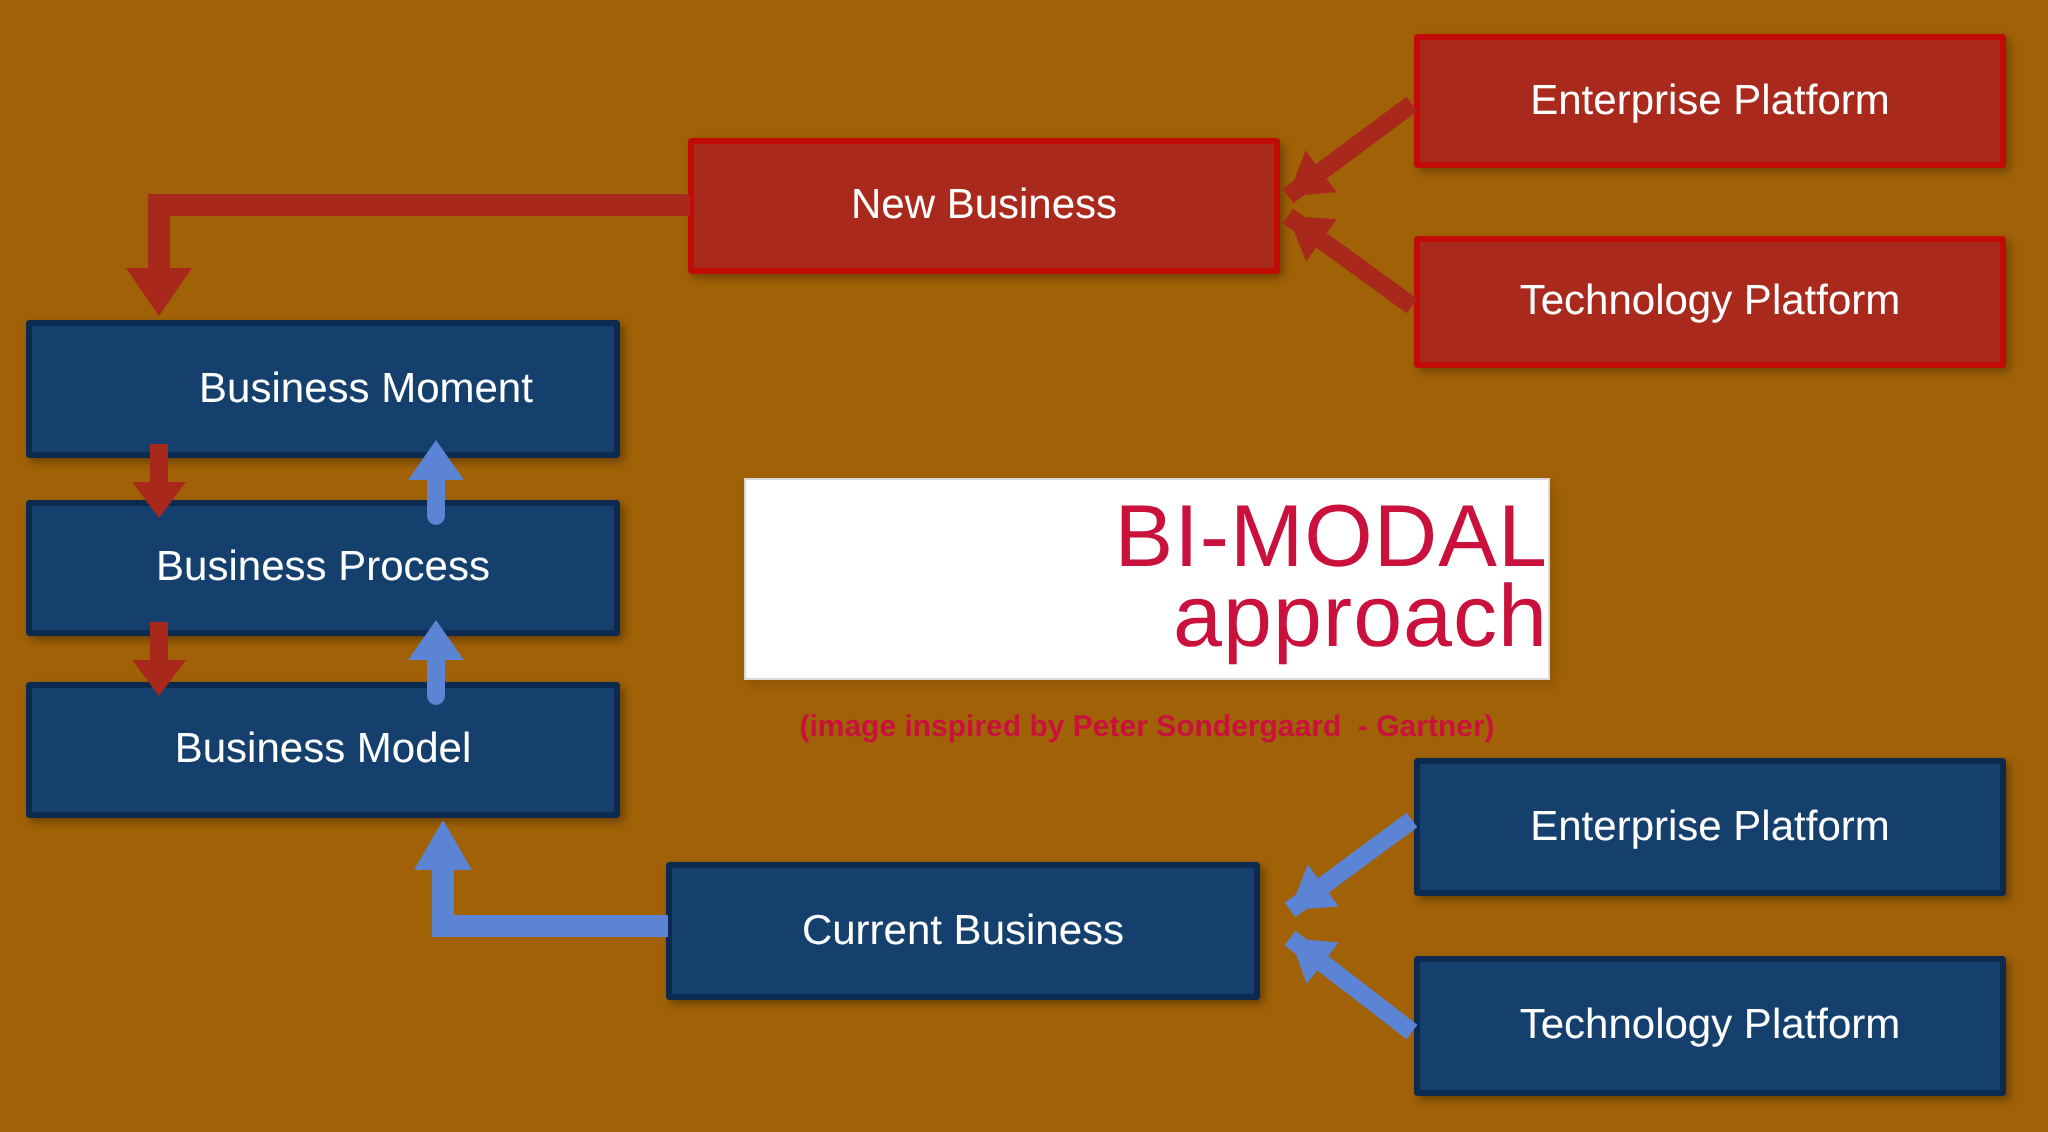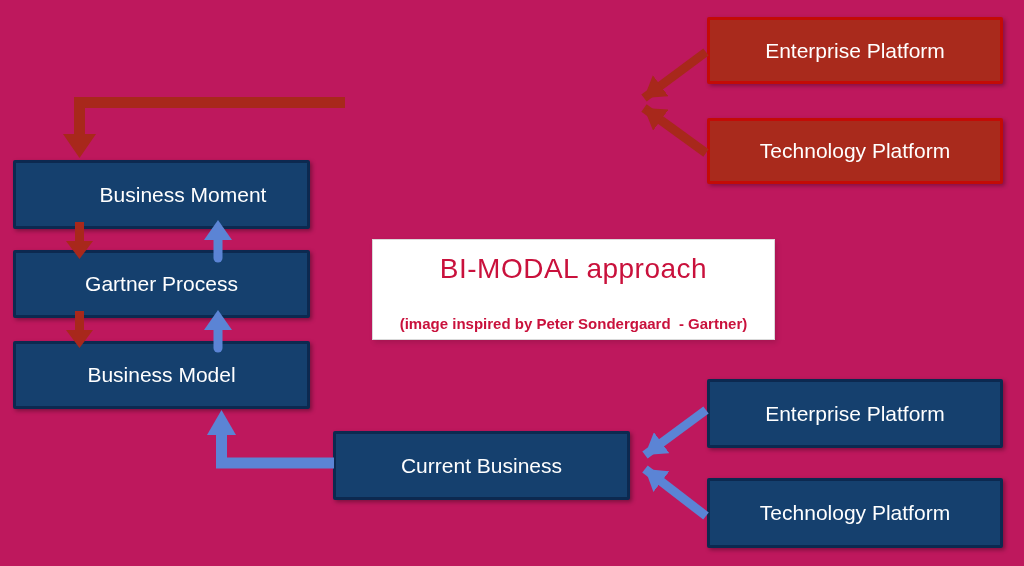--- a/index.html
+++ b/index.html
@@ -5,21 +5,21 @@
   html, body {
     margin: 0;
     padding: 0;
     background: #ffffff;
     font-family: "Liberation Sans", sans-serif;
   }
   #canvas {
     position: relative;
     width: 1024px;
     height: 566px;
-    background: #be185d;
+    background: #a16207;
     overflow: hidden;
   }
   .box {
     position: absolute;
     box-sizing: border-box;
     display: flex;
     align-items: center;
     justify-content: center;
     color: #ffffff;
     font-size: 21px;
@@ -52,24 +52,25 @@
     box-sizing: border-box;
     left: 372px; top: 239px;
     width: 403px; height: 101px;
     background: #ffffff;
     border: 1px solid #d9d9d9;
     box-shadow: 2px 3px 5px rgba(0,0,0,0.12);
     text-align: center;
   }
   #title-panel .title {
     margin-top: 9px;
-    font-size: 28px;
+    font-size: 44px;
     line-height: 40px;
     color: var(--title-text, #C9113C);
     letter-spacing: 0.5px;
+    text-align: right;
   }
   #title-panel .subtitle {
     margin-top: 26px;
     font-size: 15px;
     font-weight: 700;
     color: var(--title-text, #C9113C);
     white-space: pre-wrap;
   }
   #arrow-layer {
     position: absolute;
@@ -85,26 +86,29 @@
 <body>
 
 <div id="canvas">
 
   <div class="box red-box" id="ent-top">
     <span>Enterprise Platform</span>
   </div>
   <div class="box red-box" id="tech-top">
     <span>Technology Platform</span>
   </div>
+  <div class="box red-box" id="new-business">
+    <span>New Business</span>
+  </div>
 
   <div class="box navy-box" id="moment">
     <span>Business Moment</span>
   </div>
   <div class="box navy-box" id="process">
-    <span>Gartner Process</span>
+    <span>Business Process</span>
   </div>
   <div class="box navy-box" id="model">
     <span>Business Model</span>
   </div>
   <div class="box navy-box" id="current">
     <span>Current Business</span>
   </div>
   <div class="box navy-box" id="ent-bottom">
     <span>Enterprise Platform</span>
   </div>

